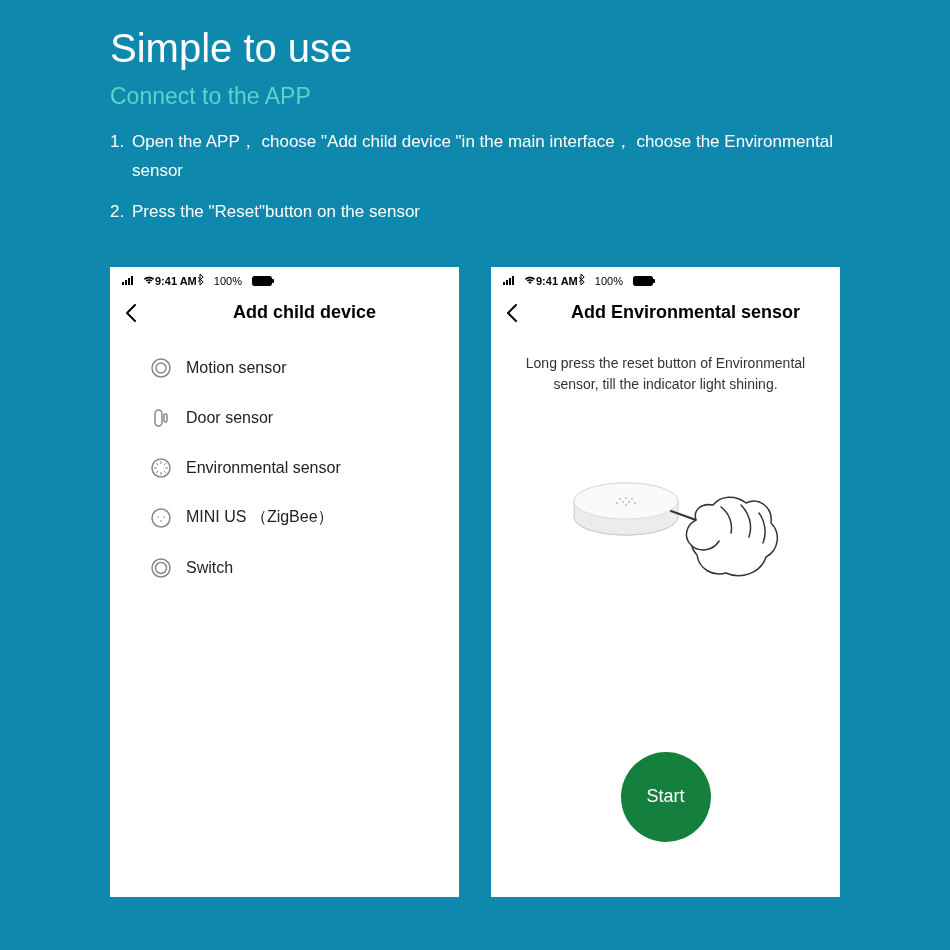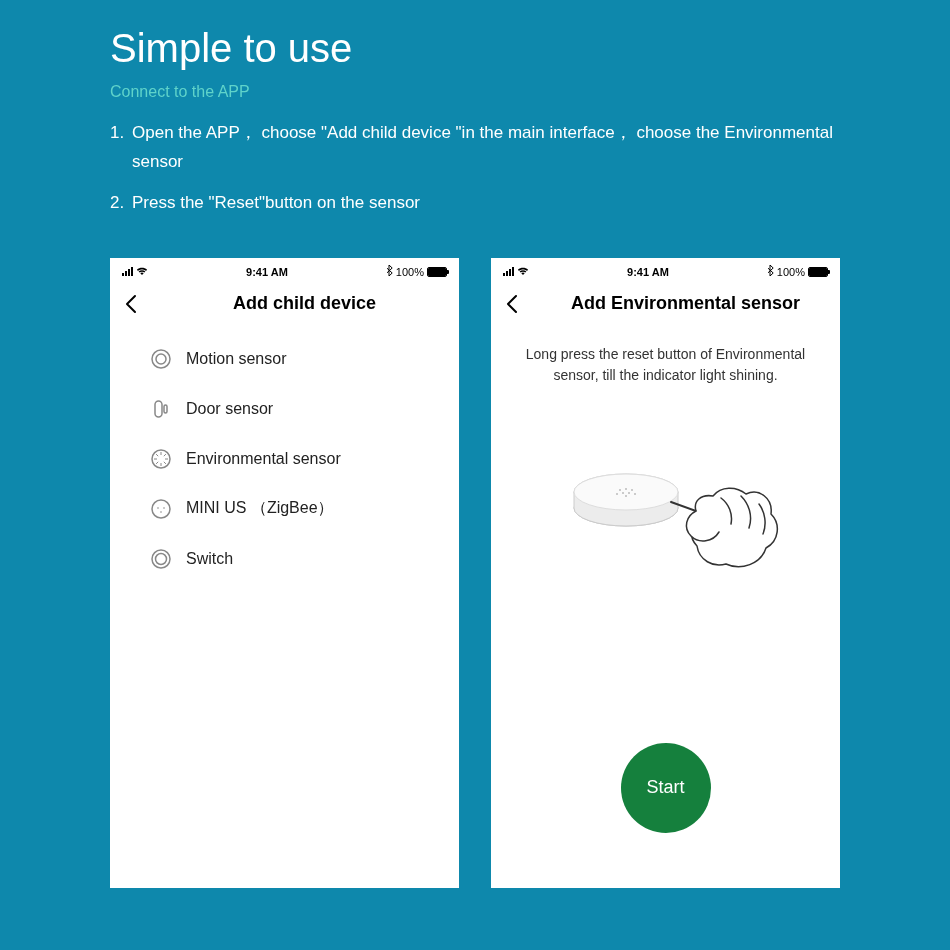--- a/index.html
+++ b/index.html
@@ -6,46 +6,45 @@
   body {
     width: 950px;
     height: 950px;
     background: #0e88ac;
     font-family: -apple-system, BlinkMacSystemFont, "Segoe UI", Arial, sans-serif;
     overflow: hidden;
     position: relative;
   }
   .header-area { padding: 26px 110px 0 110px; color: #fff; }
   .title { font-size: 40px; font-weight: 400; margin-bottom: 12px; }
-  .subtitle { font-size: 16px; font-weight: 400; color: #5fd3ca; margin-bottom: 18px; }
+  .subtitle { font-size: 23px; font-weight: 400; color: #5fd3ca; margin-bottom: 18px; }
   .steps { font-size: 17px; line-height: 1.7; font-weight: 300; }
   .step { display: flex; margin-bottom: 12px; }
   .step-num { width: 22px; flex-shrink: 0; }
   .step-text { flex: 1; }
   .phones { display: flex; gap: 32px; padding: 28px 110px 0 110px; }
   .phone {
     width: 368px;
     height: 630px;
     background: #fff;
     border-radius: 0;
     overflow: hidden;
     display: flex;
     flex-direction: column;
     position: relative;
   }
   .status-bar {
     height: 24px;
     display: flex;
     align-items: center;
-    justify-content: space-between;
     padding: 4px 12px 0 12px;
     font-size: 11px;
     color: #000;
   }
-  .sb-left, .sb-right { display: flex; align-items: center; gap: 3px; }
+  .sb-left, .sb-right { display: flex; align-items: center; gap: 10px; }
   .sb-center { font-weight: 600; }
   .signal { display: inline-flex; align-items: flex-end; gap: 1px; }
   .signal i { width: 2px; background:#000; display:block; }
   .signal i:nth-child(1){height:3px;} .signal i:nth-child(2){height:5px;}
   .signal i:nth-child(3){height:7px;} .signal i:nth-child(4){height:9px;}
   .wifi-svg { width:12px; height:10px; }
   .bt { font-size:10px; }
   .batt { width:20px; height:10px; border:1px solid #000; border-radius:2px; position:relative; }
   .batt::after{content:"";position:absolute;right:-3px;top:2px;width:2px;height:4px;background:#000;border-radius:0 1px 1px 0;}
   .batt i{display:block;width:100%;height:100%;background:#000;border-radius:1px;}

